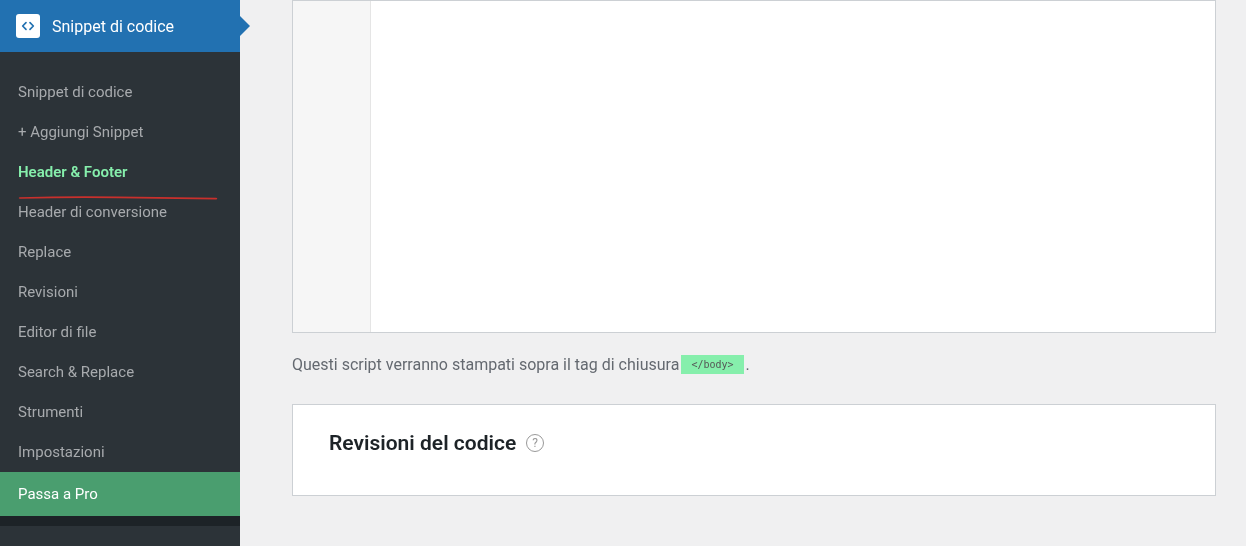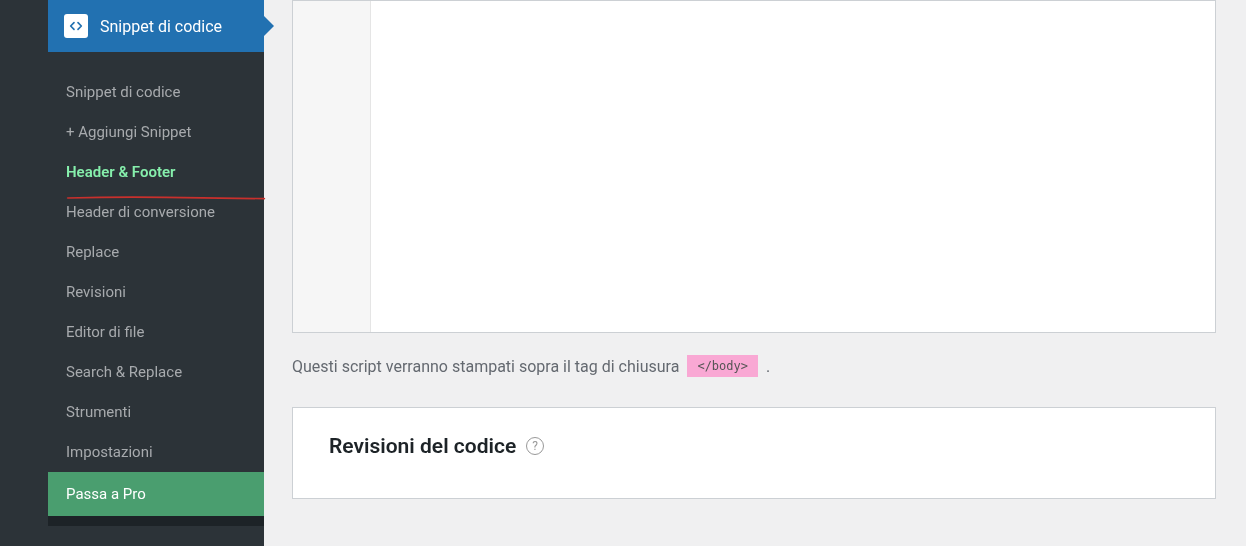--- a/index.html
+++ b/index.html
@@ -9,26 +9,25 @@
     }
     body {
       font-family: -apple-system, BlinkMacSystemFont, "Segoe UI", Roboto, sans-serif;
       background: #f0f0f1;
       width: 1246px;
       height: 546px;
       overflow: hidden;
       position: relative;
     }
     .sidebar {
-      width: 264px;
+      width: 240px;
       height: 100%;
       background: #2c3338;
       float: left;
       position: relative;
-      padding-left: 48px;
     }
     .sidebar-header {
       background: #2271b1;
       color: #fff;
       padding: 14px 16px;
       display: flex;
       align-items: center;
       font-size: 16px;
       font-weight: 400;
       position: relative;
@@ -113,29 +112,29 @@
     }
     .editor-content {
       flex: 1;
       background: #fff;
     }
     .description {
       padding: 22px 0 0 0;
       color: #646970;
       font-size: 16px;
       display: flex;
-      align-items: center;
-      gap: 8px;
+      align-items: flex-end;
+      gap: 2px;
     }
     .code-tag {
-      background: #f9a8d4;
+      background: #86efac;
       padding: 4px 10px;
       font-family: Consolas, Monaco, monospace;
       color: #555;
-      font-size: 12px;
+      font-size: 10px;
     }
     .revisions-panel {
       background: #fff;
       border: 1px solid #ccd0d4;
       margin-top: 30px;
       padding: 26px 52px 40px 36px;
     }
     .revisions-title {
       font-size: 21px;
       font-weight: 600;

